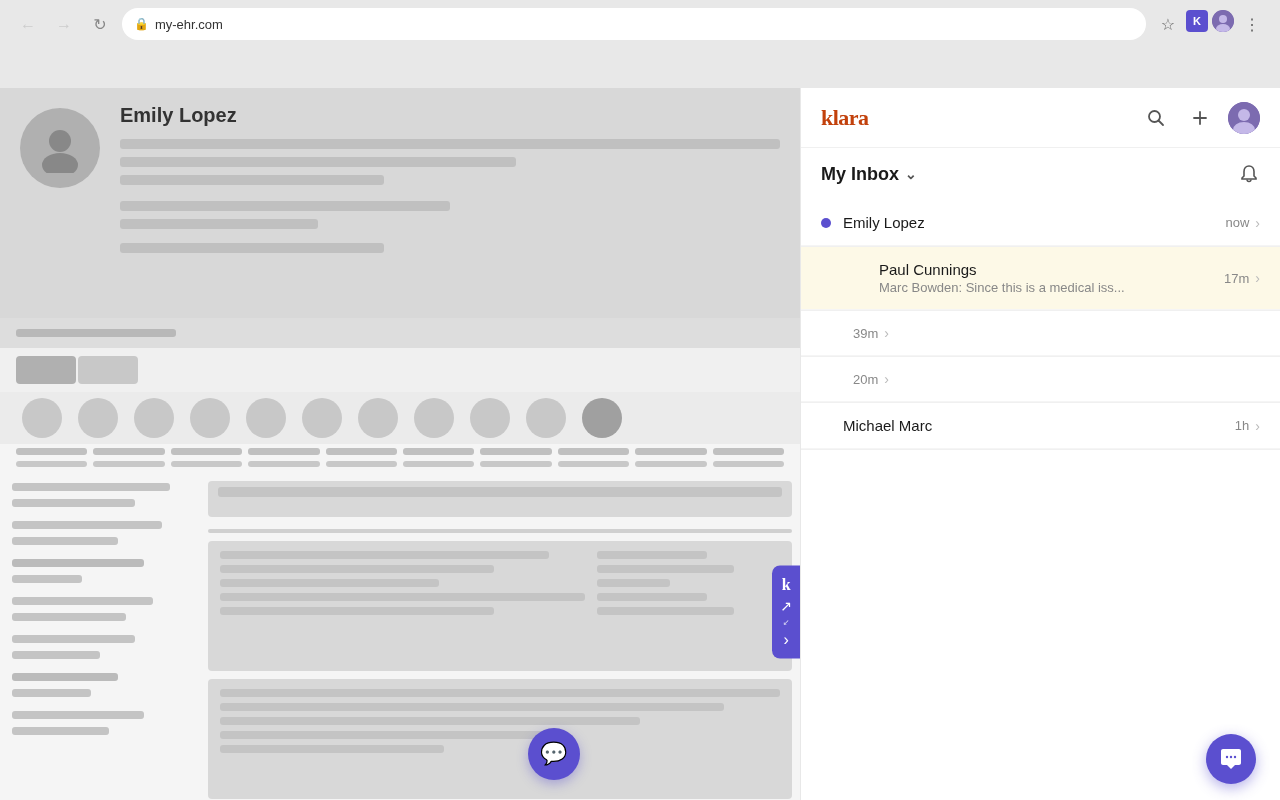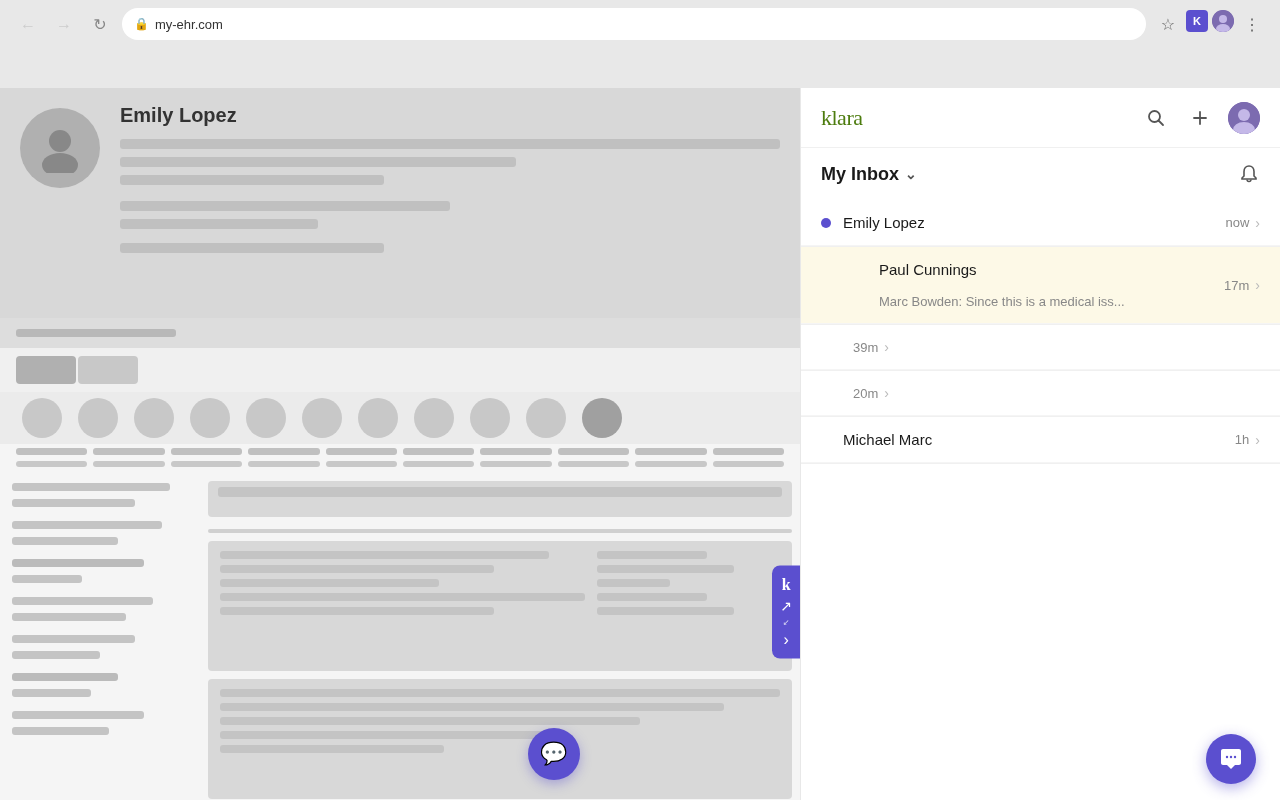--- a/index.html
+++ b/index.html
@@ -60,40 +60,40 @@
     .klara-widget-btn { position: absolute; right: 0; top: 50%; transform: translateY(-50%); background: #5b4fcf; color: #fff; border-radius: 8px 0 0 8px; display: flex; flex-direction: column; align-items: center; justify-content: center; padding: 10px 8px; gap: 4px; cursor: pointer; z-index: 10; }
     .klara-widget-k { font-size: 16px; font-weight: bold; font-family: serif; }
     .klara-widget-expand { font-size: 14px; }
     .klara-widget-arrow { font-size: 16px; }
 
     
     .klara-panel { flex: 0 0 480px; background: #fff; border-left: 1px solid #e8e8e8; display: flex; flex-direction: column; }
 
     
     .klara-header { display: flex; align-items: center; justify-content: space-between; padding: 16px 20px; border-bottom: 1px solid #f0f0f0; height: 60px; }
-    .klara-logo { font-size: 22px; color: #4d7c0f; font-weight: 400; letter-spacing: -0.5px; font-family: serif; }
+    .klara-logo { font-size: 22px; color: #c2410c; font-weight: 700; letter-spacing: -0.5px; font-family: serif; }
     .klara-header-actions { display: flex; gap: 12px; align-items: center; }
     .klara-icon-btn { background: none; border: none; cursor: pointer; color: #555; font-size: 18px; display: flex; align-items: center; justify-content: center; width: 32px; height: 32px; }
     .klara-user-avatar { width: 32px; height: 32px; border-radius: 50%; background: #7c6bb0; display: flex; align-items: center; justify-content: center; overflow: hidden; }
 
     
     .klara-inbox-header { display: flex; align-items: center; justify-content: space-between; padding: 12px 20px; height: 52px; }
     .klara-inbox-title { display: flex; align-items: center; gap: 6px; font-size: 18px; font-weight: 600; color: #1a1a1a; cursor: pointer; }
     .klara-inbox-chevron { font-size: 14px; color: #555; }
     .klara-bell-btn { background: none; border: none; cursor: pointer; color: #555; font-size: 20px; display: flex; align-items: center; }
 
     
     .inbox-list { flex: 1; overflow-y: auto; }
     .inbox-item { display: flex; align-items: center; padding: 14px 20px; border-bottom: 1px solid #f5f5f5; cursor: pointer; position: relative; }
     .inbox-item.selected { background: #fdf9e7; gap: 36px; }
     .inbox-item-dot { width: 10px; height: 10px; border-radius: 50%; background: #5b4fcf; margin-right: 12px; flex-shrink: 0; }
     .inbox-item-dot.hidden { visibility: hidden; }
     .inbox-item-info { flex: 1; min-width: 0; }
     .inbox-item-name { font-size: 15px; font-weight: 500; color: #1a1a1a; }
-    .inbox-item-preview { font-size: 13px; color: #888; white-space: nowrap; overflow: hidden; text-overflow: ellipsis; margin-top: 16px; }
+    .inbox-item-preview { font-size: 13px; color: #888; white-space: nowrap; overflow: hidden; text-overflow: ellipsis; margin-top: 2px; }
     .inbox-item-meta { display: flex; align-items: center; gap: 6px; flex-shrink: 0; margin-left: 10px; }
     .inbox-item-time { font-size: 13px; color: #888; }
     .inbox-item-chevron { color: #bbb; font-size: 14px; }
 
     
     .inbox-divider { height: 1px; background: #f0f0f0; margin: 0; }
 
     
     .ehr-body { display: flex; height: calc(712px - 230px - 30px - 48px - 56px); overflow: hidden; }
     .ehr-left-sidebar { width: 200px; padding: 10px 12px; flex-shrink: 0; overflow: hidden; }

